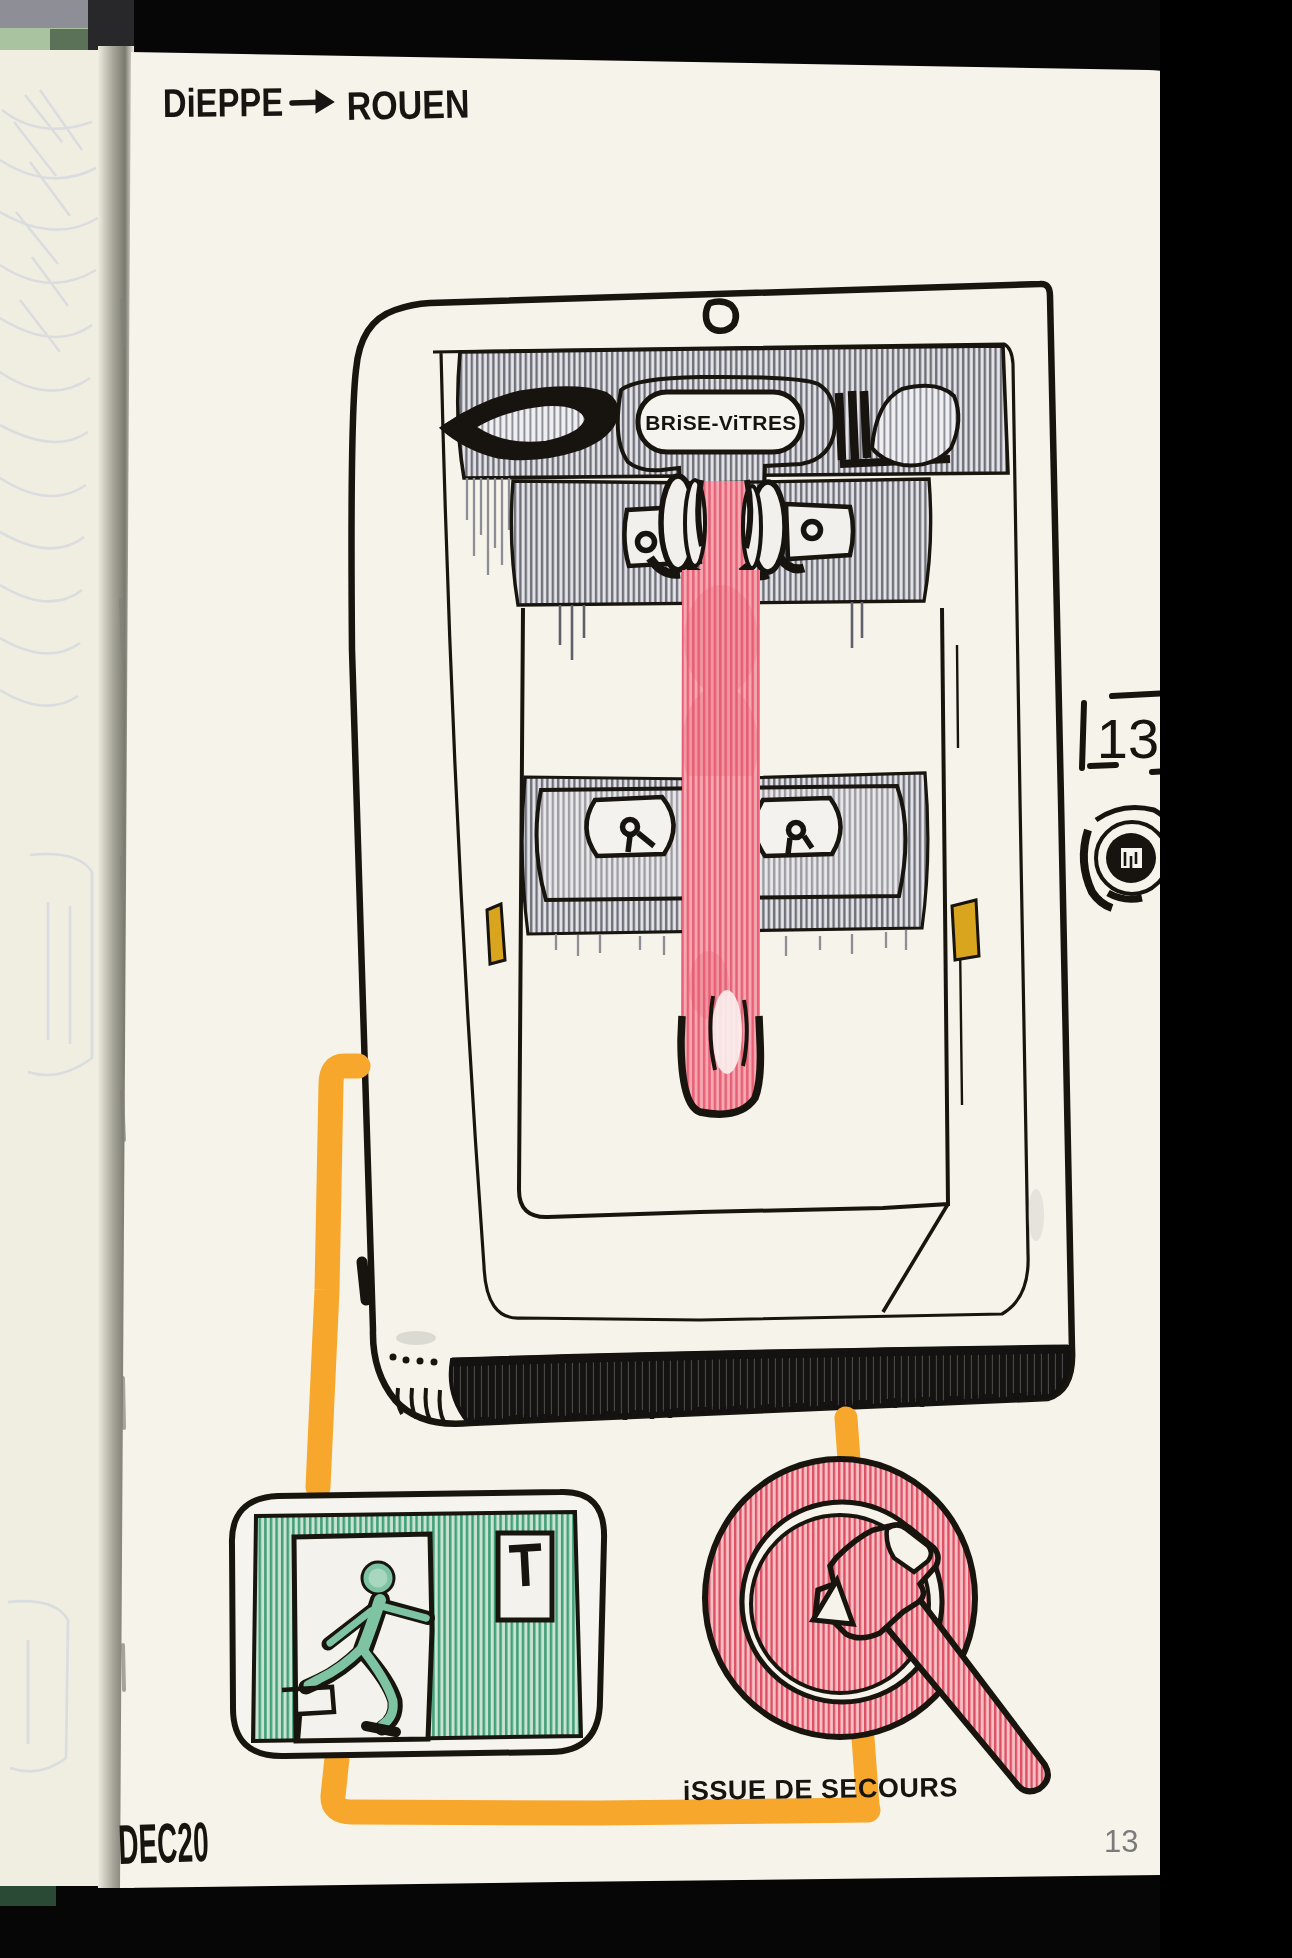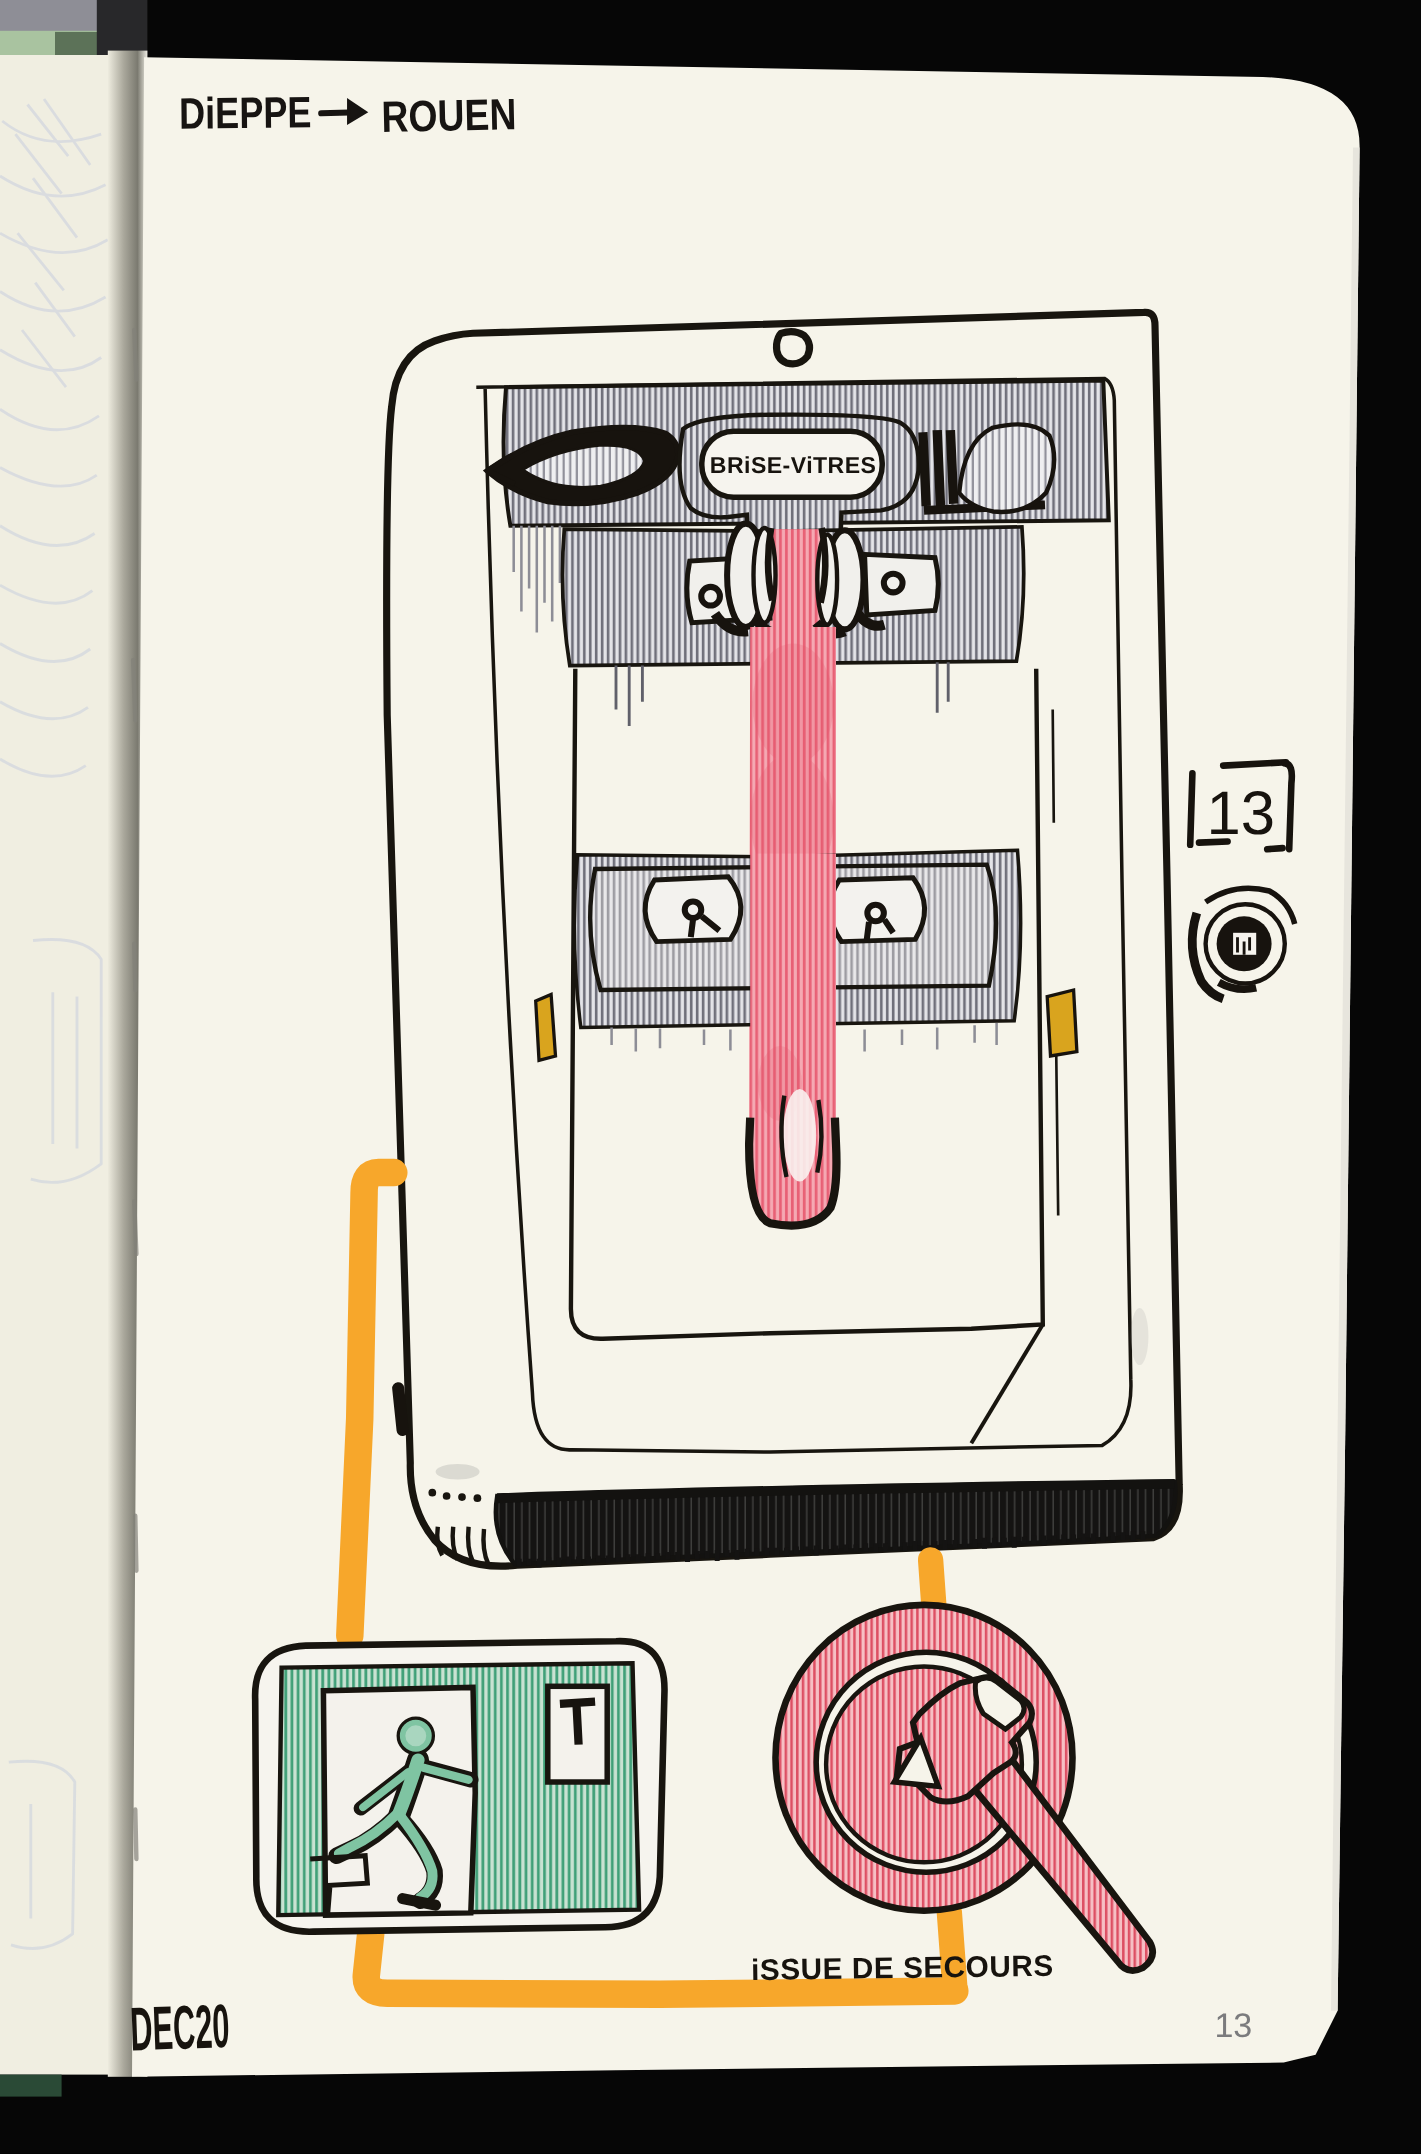--- a/index.html
+++ b/index.html
@@ -1,16 +1,16 @@
 <!DOCTYPE html>
 <html><head>
 <meta charset="utf-8">
 <style>
   html,body{margin:0;padding:0;background:#000;}
-  #page{width:1292px;height:1958px;position:relative;overflow:hidden;text-align:center;}
+  #page{width:1160px;height:1958px;position:relative;overflow:hidden;text-align:center;}
   svg{display:block;}
   text{font-family:"Liberation Sans", sans-serif;}
 </style>
 </head>
 <body>
 <div id="page">
 <svg width="1292" height="1958" viewBox="0 0 1292 1958" xmlns="http://www.w3.org/2000/svg">
 <defs>
   <pattern id="grayH" width="5.4" height="16" patternUnits="userSpaceOnUse">
     <rect width="5.4" height="16" fill="#e4e4e8"></rect>

